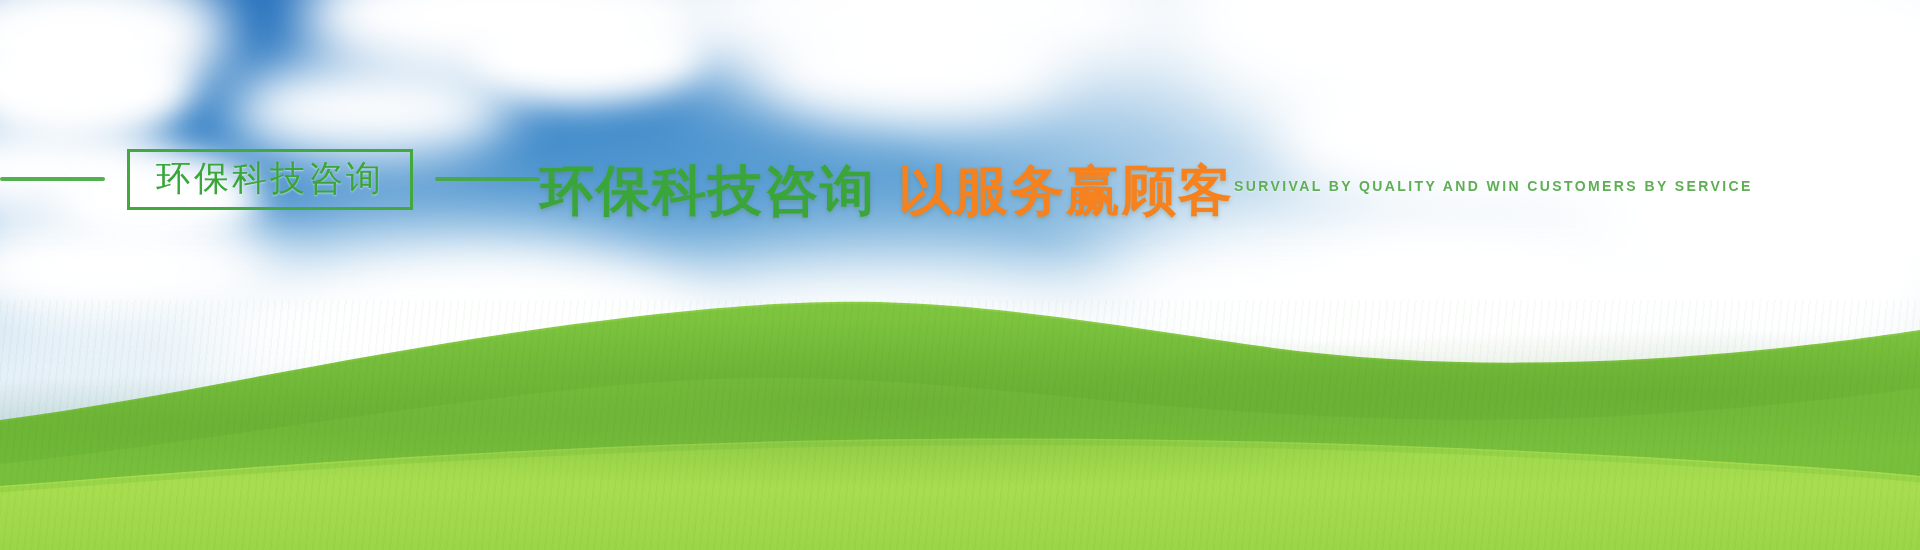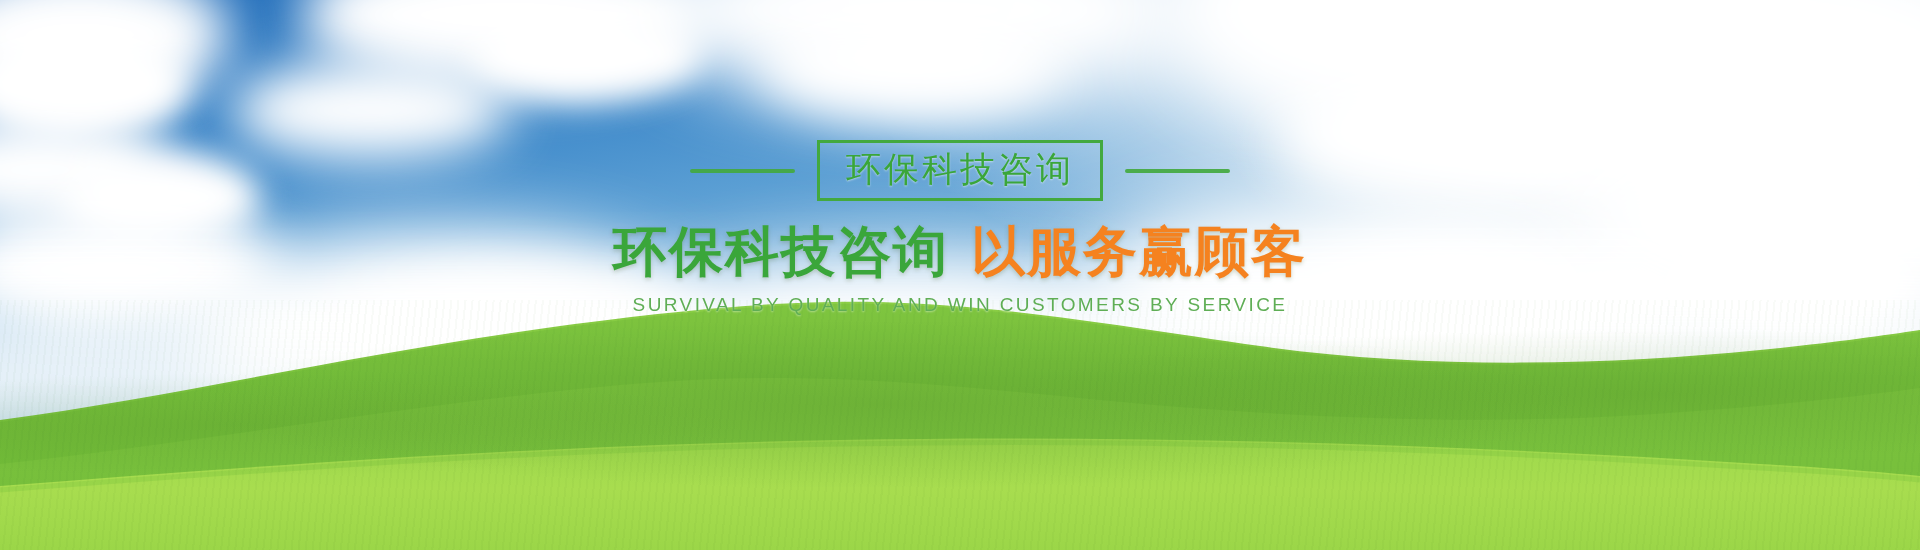--- a/index.html
+++ b/index.html
@@ -47,21 +47,21 @@
     position:absolute; left:0; right:0; bottom:0; height:260px; pointer-events:none;
     background:
       radial-gradient(ellipse 1000px 120px at 46% 44%, rgba(60,120,30,0.22) 0%, rgba(60,120,30,0) 70%),
       radial-gradient(ellipse 900px 90px at 86% 40%, rgba(60,120,30,0.18) 0%, rgba(60,120,30,0) 72%),
       radial-gradient(ellipse 700px 70px at 12% 52%, rgba(60,120,30,0.14) 0%, rgba(60,120,30,0) 74%);
   }
 
   
   .content {
     position:absolute; left:0; right:0; top:140px;
-    display:flex; flex-direction:column; align-items:center;
+    display:flex; align-items:center;
     z-index:5;
   }
 
   .eyebrow-row { display:flex; align-items:center; justify-content:center; gap:22px; }
   .rule { width:105px; height:4px; background:#43a93f; border-radius:2px; opacity:.92; }
 
   .badge {
     border:3px solid #43a93f;
     padding:8px 26px 12px;
     line-height:1;
@@ -76,22 +76,22 @@
     margin-top:22px;
     font-size:54px; font-weight:bold; letter-spacing:2px;
     white-space:nowrap; line-height:1.05;
     text-shadow:0 2px 4px rgba(90,110,60,0.28);
   }
   .hl-green  { color:#3aa63a; }
   .hl-orange { color:#f5821f; margin-left:22px;margin-top:14px; }
 
   .subtitle {
     margin-top:14px;
-    font-size:19px; letter-spacing:2.4px;
-    color:#5fae55; font-weight:400; white-space:nowrap;
+    font-size:14px; letter-spacing:2.4px;
+    color:#5fae55; font-weight:700; white-space:nowrap;
     text-shadow:0 1px 2px rgba(255,255,255,0.45);
   }
 </style>
 </head>
 <body>
 
 <div class="banner">
 
   <div class="sky">
 

